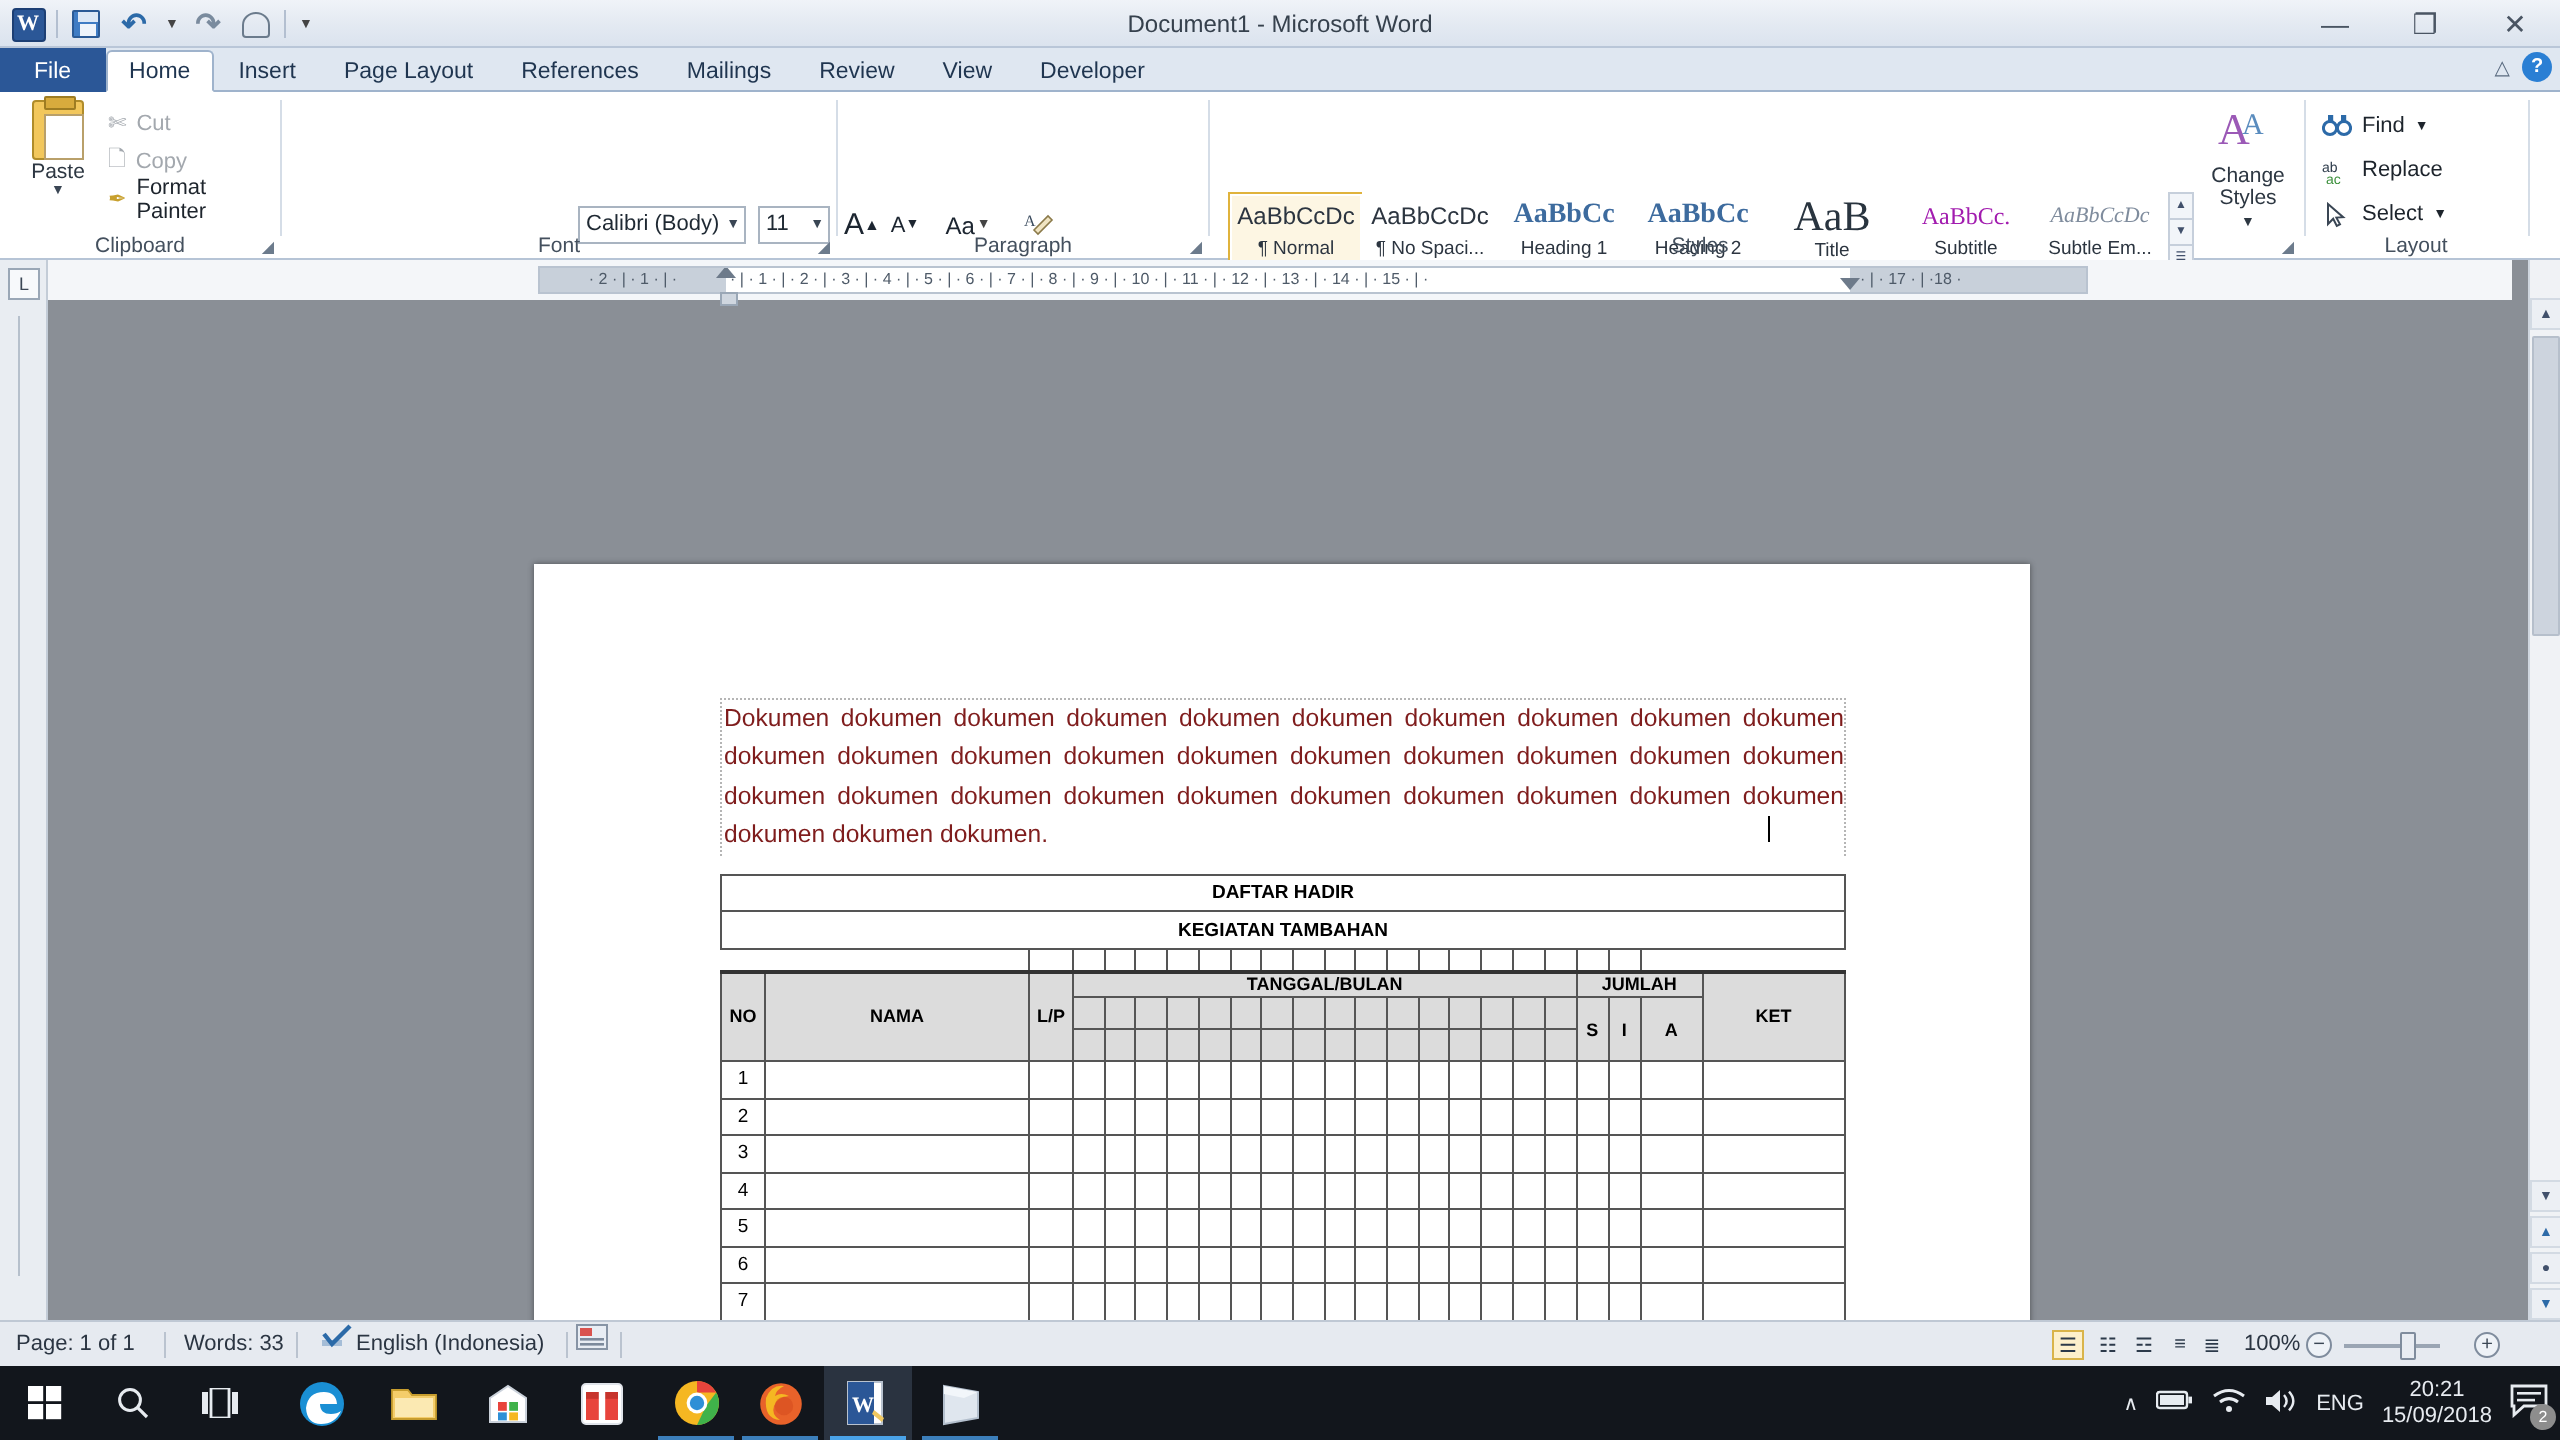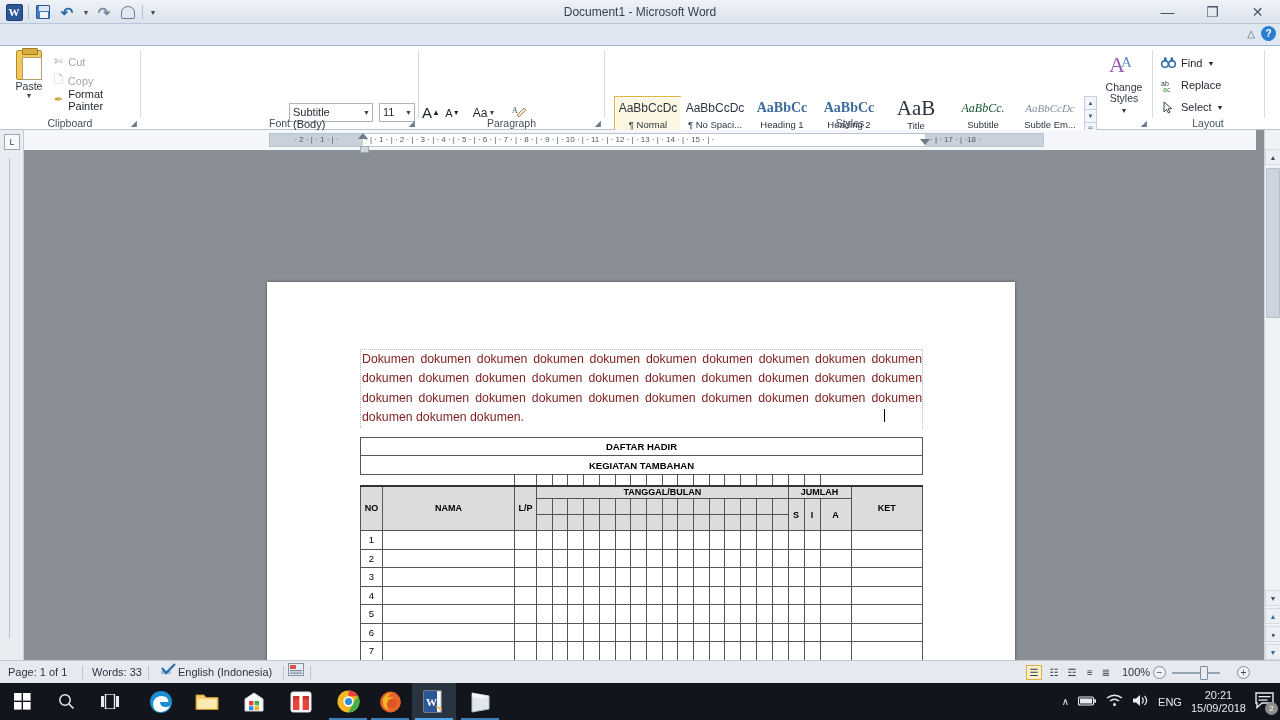--- a/index.html
+++ b/index.html
@@ -228,20 +228,31 @@
   </div>
   <div id="title-text">Document1  -  Microsoft Word</div>
   <div id="wincontrols">
     <div class="wc">—</div>
     <div class="wc">❐</div>
     <div class="wc wc-close">✕</div>
   </div>
 </div>
 
 <div id="tabsrow">
+  <div id="tabs">
+    <div class="tab tab-file">File</div>
+    <div class="tab tab-active">Home</div>
+    <div class="tab">Insert</div>
+    <div class="tab">Page Layout</div>
+    <div class="tab">References</div>
+    <div class="tab">Mailings</div>
+    <div class="tab">Review</div>
+    <div class="tab">View</div>
+    <div class="tab">Developer</div>
+  </div>
   <div id="ribbon-right-ctl">
     <span class="chev-up">△</span>
     <span class="help-btn">?</span>
   </div>
 </div>
 
 <div id="ribbon">
 
   <div class="grp" style="left:0; width:140px;">
     <div class="paste-big">
@@ -263,21 +274,21 @@
         <span>Format Painter</span>
       </div>
     </div>
     <div class="grp-label">Clipboard</div>
     <div class="dlg-launch">◢</div>
   </div>
   <div class="grp-sep" style="left:140px;"></div>
 
   <div class="grp" style="left:141px; width:277px;">
     <div class="fontname">
-      <span>Subtitle (Body)</span>
+      <span>Calibri (Body)</span>
       <span class="combo-car">▼</span>
     </div>
     <div class="fontsize">
       <span>11</span>
       <span class="combo-car">▼</span>
     </div>
     <div class="fbtn" style="left:280px;top:56px;width:20px;height:20px;font-size:15px;">A<sup style="font-size:8px">▲</sup></div>
     <div class="fbtn" style="left:302px;top:57px;width:19px;height:19px;font-size:11px;">A<sup style="font-size:7px">▼</sup></div>
     <div class="fbtn" style="left:332px;top:57px;width:22px;height:19px;font-size:12px;">Aa<span class="caret-sm">▼</span></div>
     <div class="fbtn" style="left:368px;top:56px;width:20px;height:20px;">
@@ -450,21 +461,21 @@
     </div>
     <div class="style-item" style="left:210px;">
       <div class="style-prev" style="color:#3d6b9e;font-weight:bold;font-size:14px;font-family:'Liberation Serif',serif;">AaBbCс</div>
       <div class="style-nm">Heading 2</div>
     </div>
     <div class="style-item" style="left:277px;">
       <div class="style-prev" style="font-size:21px;line-height:23px;color:#29343f;font-family:'Liberation Serif',serif;">AaB</div>
       <div class="style-nm">Title</div>
     </div>
     <div class="style-item" style="left:344px;">
-      <div class="style-prev" style="color:#14532d;font-style:italic;font-family:'Liberation Serif',serif;">AaBbCc.</div>
+      <div class="style-prev" style="color:#a21caf;font-family:'Liberation Serif',serif;">AaBbCc.</div>
       <div class="style-nm">Subtitle</div>
     </div>
     <div class="style-item" style="left:411px;">
       <div class="style-prev" style="color:#7f8c9d;font-style:italic;font-size:11px;font-family:'Liberation Serif',serif;">AaBbCcDc</div>
       <div class="style-nm">Subtle Em...</div>
     </div>
     <div class="gal-scroll" style="left:479px;">
       <div class="gs-seg">▲</div>
       <div class="gs-seg">▼</div>
       <div class="gs-seg" style="border-bottom:none">☰</div>

